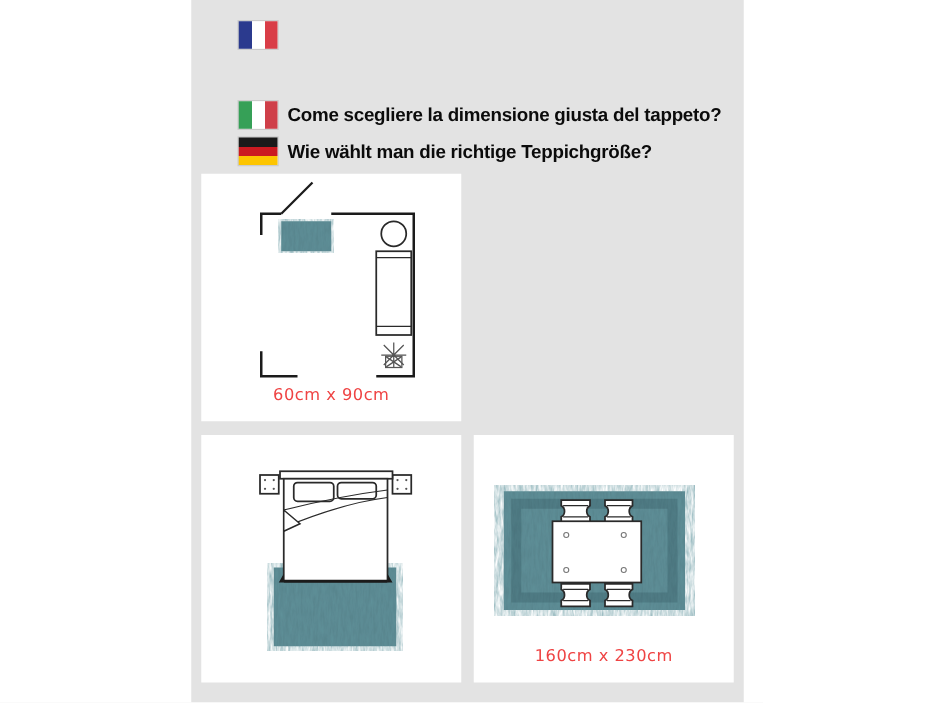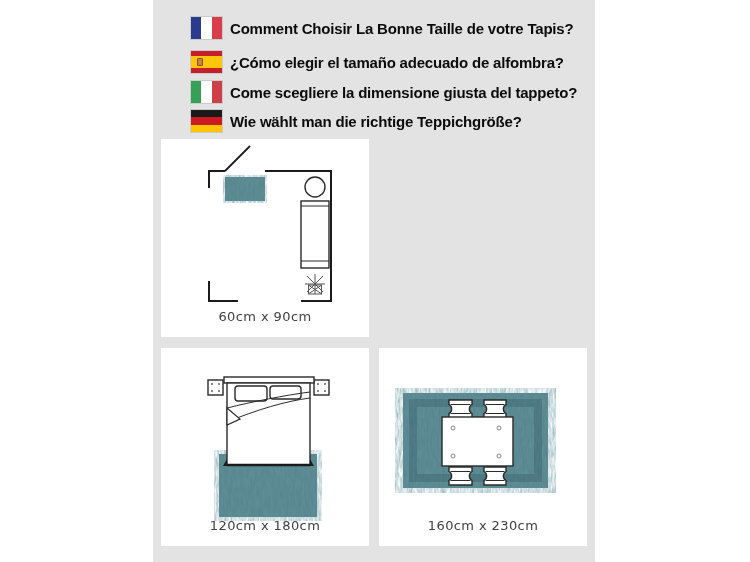--- a/index.html
+++ b/index.html
@@ -15,45 +15,40 @@
   .flag-es{background:linear-gradient(180deg,#c51f2d 0 24%,#fdc60b 24% 77%,#c51f2d 77% 100%);}
   .flag-es::after{content:"";position:absolute;left:6px;top:7px;width:6px;height:8px;
                   background:#c28a3e;box-shadow:inset 0 0 0 1px #8a4c1f;border-radius:1.5px;}
   .flag-it{background:linear-gradient(90deg,#36a057 0 33.4%,#ffffff 33.4% 66.6%,#cf3f49 66.6% 100%);}
   .flag-de{background:linear-gradient(180deg,#1a1a1a 0 33.4%,#cb1a21 33.4% 66.6%,#fdc500 66.6% 100%);}
 
   
   .card{position:absolute;width:208px;height:198px;background:#ffffff;}
   .card svg{position:absolute;left:0;top:0;}
   .card-label{position:absolute;left:0;right:0;top:170px;text-align:center;
-              font-family:"DejaVu Sans",sans-serif;font-size:13px;color:#404040;letter-spacing:.4px;}
+              font-family:"DejaVu Sans",sans-serif;font-size:13px;color:#ef4444;letter-spacing:.4px;}
   #card-1{left:8px;top:139px;}
   #card-2{left:226px;top:139px;}
   #card-3{left:8px;top:348px;}
   #card-4{left:226px;top:348px;text-decoration:underline;}
 
   .wall{stroke:#1b1b1b;stroke-width:2;fill:none;}
   .door{stroke:#1b1b1b;stroke-width:1.8;fill:none;}
   .furn{stroke:#2a2a2a;stroke-width:1.4;fill:#ffffff;}
   .thin{stroke:#2a2a2a;stroke-width:1;fill:none;}
   .scrib{stroke:#555;stroke-width:1;fill:none;}
 </style>
 </head>
 <body>
 
 <div id="stage">
   <div id="panel">
 
     <div class="hdr-row" style="top:17px">
       <div class="flag flag-fr"></div>
-      <span class="txt">Comment Choisir La Bonne Taille de votre Tapis?</span>
-    </div>
-    <div class="hdr-row" style="top:51px">
-      <div class="flag flag-es"></div>
-      <span class="txt">¿Cómo elegir el tamaño adecuado de alfombra?</span>
     </div>
     <div class="hdr-row" style="top:81px">
       <div class="flag flag-it"></div>
       <span class="txt">Come scegliere la dimensione giusta del tappeto?</span>
     </div>
     <div class="hdr-row" style="top:110px">
       <div class="flag flag-de"></div>
       <span class="txt">Wie wählt man die richtige Teppichgröße?</span>
     </div>
 
@@ -105,21 +100,20 @@
           <rect class="furn" x="63" y="29" width="90" height="6"></rect>
           <rect class="furn" x="66" y="35" width="83" height="82"></rect>
           <rect class="furn" x="74" y="38" width="32" height="15" rx="3"></rect>
           <rect class="furn" x="109" y="38" width="31" height="13" rx="3"></rect>
           <path class="thin" d="M66,60 C90,54 125,47 149,44 M66,74 C95,62 125,53 149,50"></path>
           <path d="M66,60 L79,71 L66,77 Z" fill="#ffffff" stroke="#2a2a2a" stroke-width="1.2"></path>
           <path d="M66,117 H149" stroke="#1b1b1b" stroke-width="2.4"></path>
           <path d="M62,118 L66,111 L66,118 Z M153,118 L149,111 L149,118 Z" fill="#1b1b1b"></path>
         </g>
       </svg>
-      <div class="card-label">120cm x 180cm</div>
     </div>
 
     <div class="card" id="card-4">
       <svg width="208" height="198" viewBox="0 0 208 198">
         <rect x="24" y="45" width="145" height="95" fill="#58858d" filter="url(#rugTex)"></rect>
         <rect x="34" y="55" width="125" height="75" fill="none" stroke="rgba(15,45,55,0.18)" stroke-width="8"></rect>
         <g>
           <path class="furn" d="M70,52 h23 v4.5 c-3.5,1.8 -3.5,7.2 0,9 v4.5 h-23 v-4.5 c3.5,-1.8 3.5,-7.2 0,-9 z"></path>
           <path class="thin" d="M71.5,56.5 h20 M71.5,65.5 h20" stroke-width="0.8"></path>
         </g>

